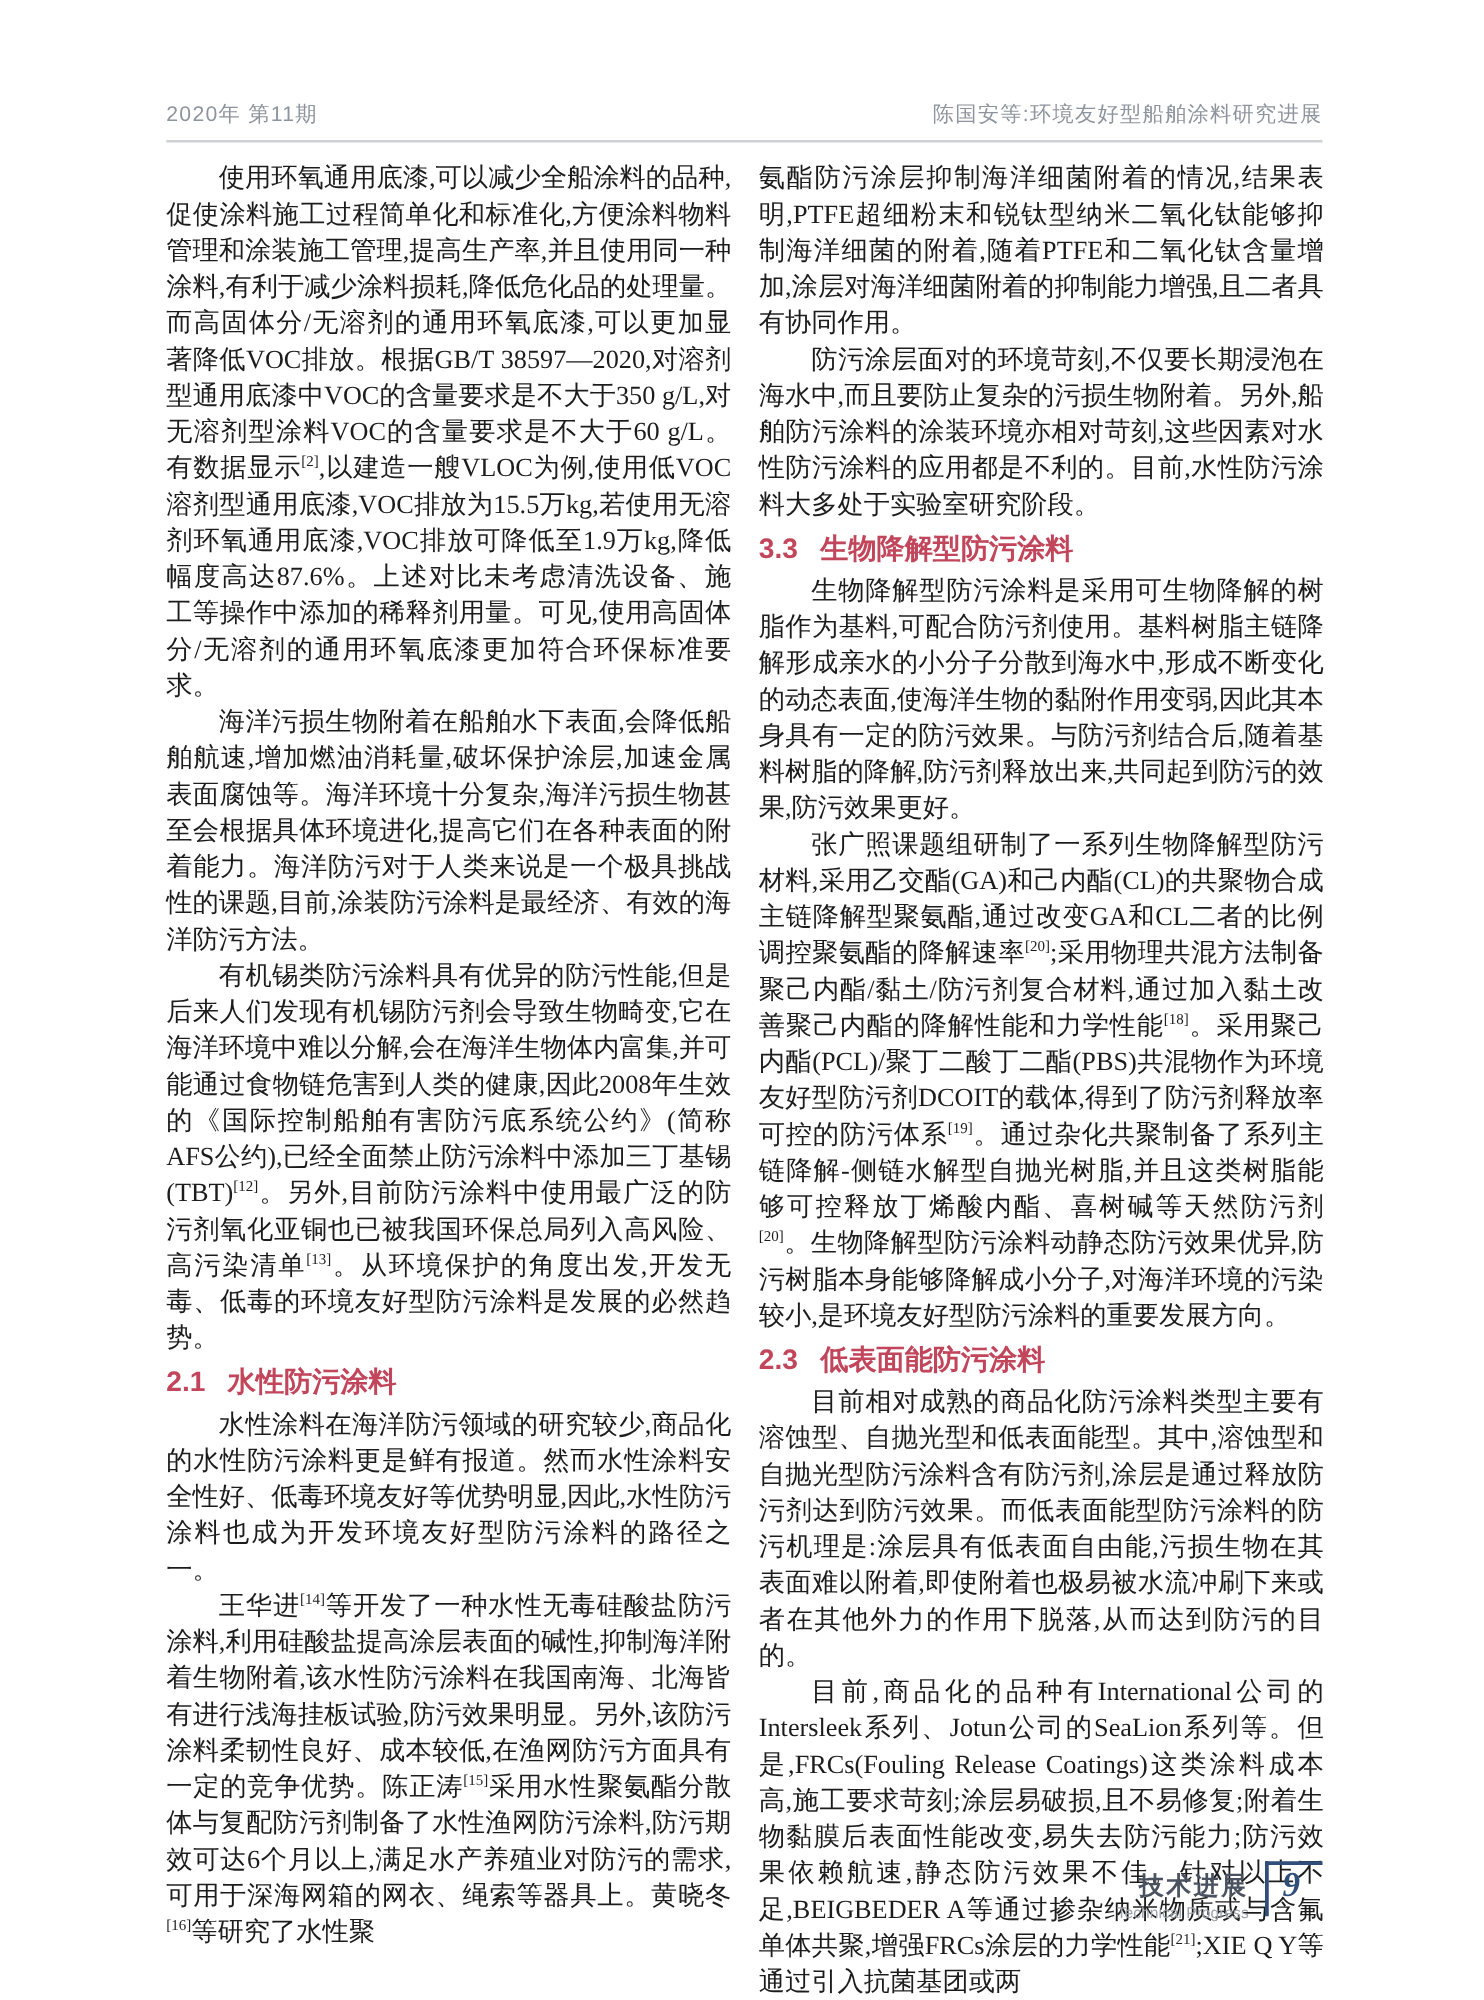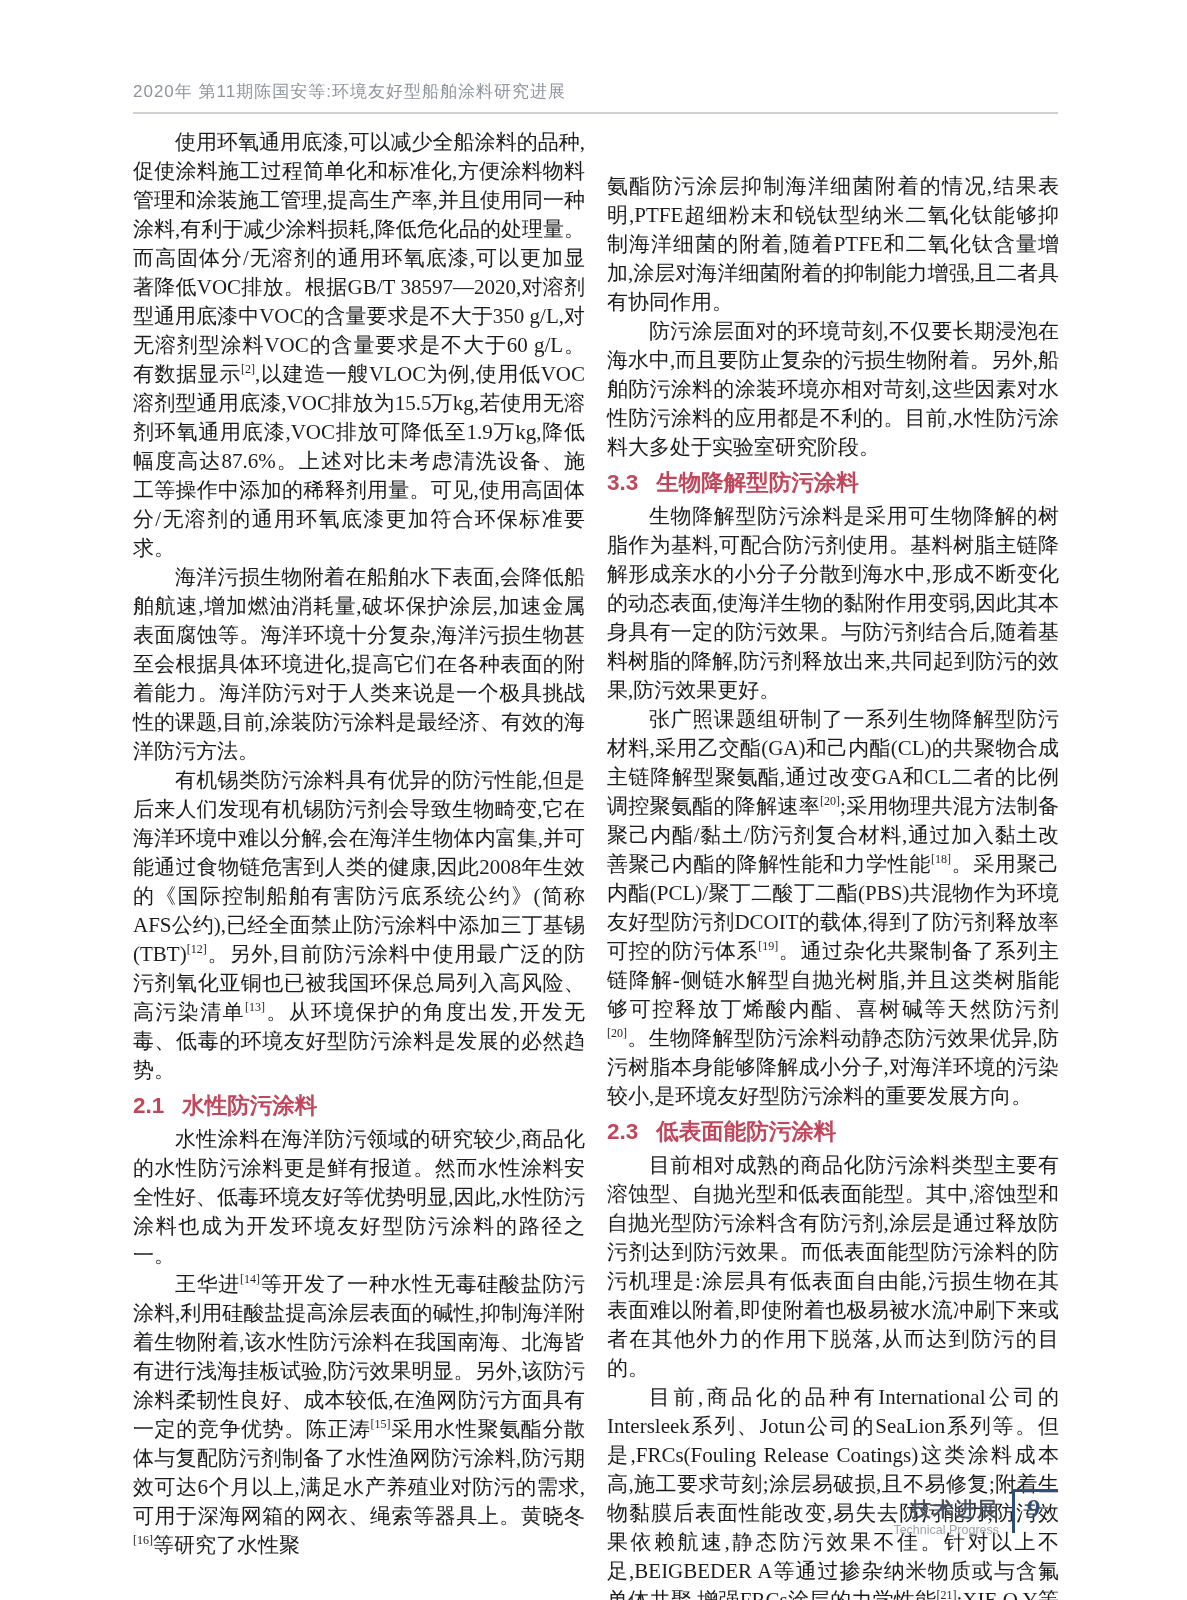--- a/index.html
+++ b/index.html
@@ -11,21 +11,21 @@
     overflow: hidden;
     font-family: "Liberation Serif", serif;
   }
   
   .page-header {
     position: absolute;
     left: 133px;
     right: 129px;
     top: 80px;
     display: flex;
-    justify-content: flex-start;
+    justify-content: space-between;
     align-items: flex-end;
     padding-bottom: 9px;
     border-bottom: 2px solid #cdd1d6;
     font-family: "Liberation Sans", sans-serif;
     font-size: 17px;
     color: #8e949d;
     letter-spacing: 1px;
   }
   
   .columns {
@@ -39,21 +39,21 @@
   .col { width: 452px; }
   .body-p {
     margin: 0;
     font-size: 21px;
     line-height: 29px;
     text-align: justify;
     color: #1c1c1c;
     text-indent: 2em;
     font-family: "Liberation Serif", serif;
   }
-  .body-p.no-indent { text-indent: 0; margin-top: 44px; }
+  .body-p.no-indent { text-indent: 0; }
   .body-p sup {
     font-size: 12px;
     line-height: 0;
     vertical-align: super;
   }
   .sec-h2 {
     margin: 10px 0 8px 0;
     font-family: "Liberation Sans", sans-serif;
     font-size: 29px;
     line-height: 38px;

